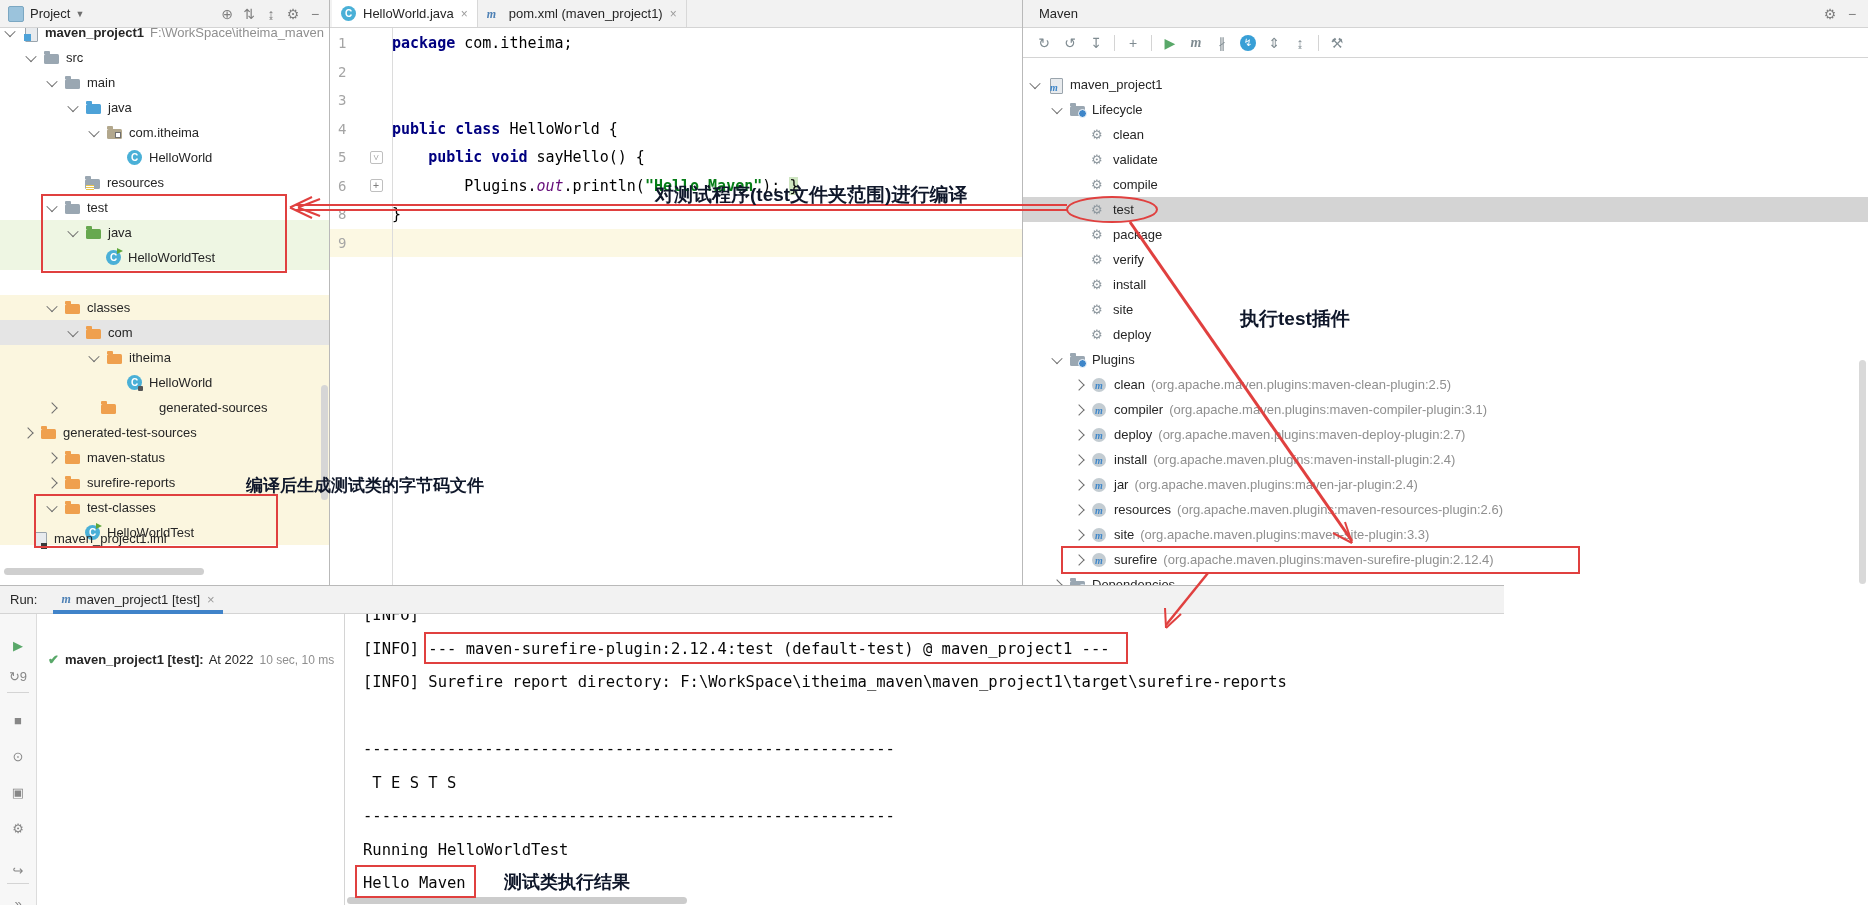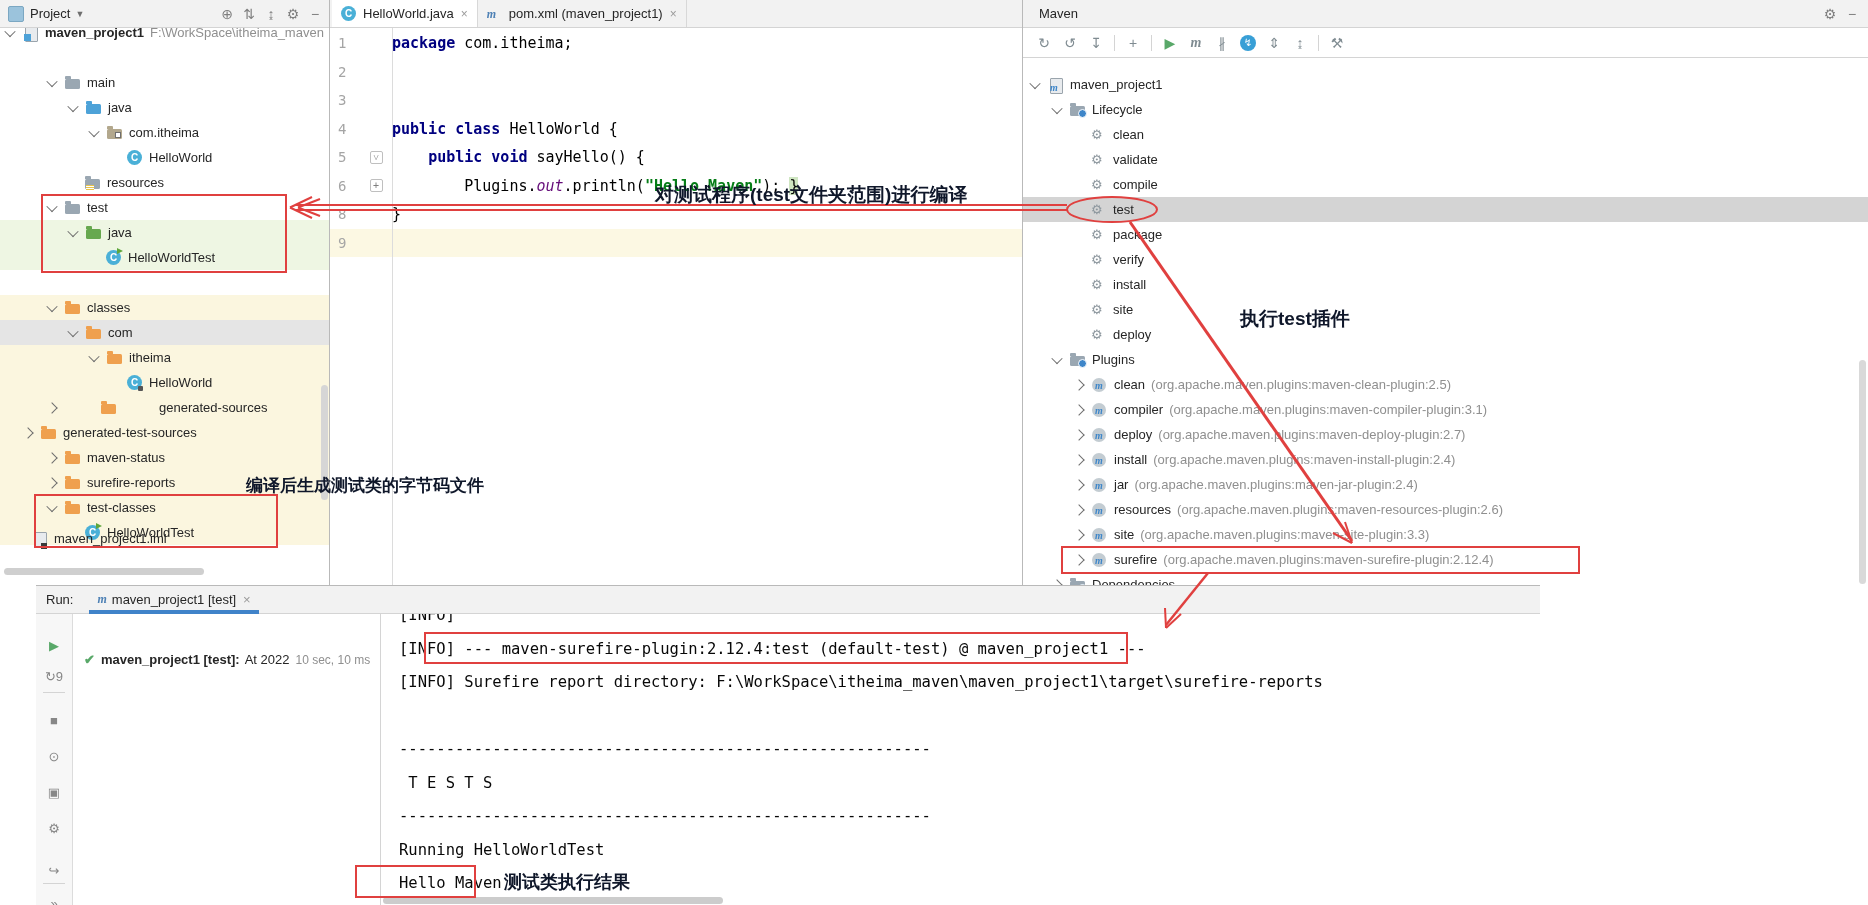--- a/index.html
+++ b/index.html
@@ -73,21 +73,21 @@
   .tb-ico{width:26px;height:22px;display:flex;align-items:center;justify-content:center;color:#7f8b91;
           font-size:14px;cursor:pointer;flex:none;}
   .tb-sep{width:1px;height:16px;background:#d4d4d4;margin:0 5px;flex:none;}
   .tb-circle{width:16px;height:16px;border-radius:50%;background:#389fd6;color:#fff;font-size:10px;
              line-height:16px;text-align:center;}
   #maven-tree{position:absolute;left:0;top:72px;width:846px;height:513px;}
   .sel-band{position:absolute;left:0;width:834px;height:25px;background:#d4d4d4;}
   #maven-vscroll{position:absolute;left:836px;top:360px;width:7px;height:224px;background:#d9d9d9;border-radius:4px;}
   
   #run-panel{position:absolute;left:0;top:585px;width:1504px;height:320px;background:#fff;
-             border-top:1px solid #b9b9b9;box-sizing:border-box;overflow:hidden;margin-left:36px;}
+             border-top:1px solid #b9b9b9;box-sizing:border-box;overflow:hidden;}
   #run-header{left:0;width:1868px;z-index:6;padding-left:10px;}
   #run-tab{display:flex;align-items:center;height:27px;padding:0 8px;margin-left:16px;position:relative;cursor:pointer;}
   #run-tab .underline{position:absolute;left:0;right:0;bottom:-1px;height:4px;background:#4083c9;}
   #run-strip{position:absolute;left:0;top:28px;bottom:0;width:36px;background:#f7f7f7;border-right:1px solid #dcdcdc;}
   .strip-ico{position:absolute;left:0;width:36px;text-align:center;color:#878787;font-size:13px;cursor:pointer;}
   .strip-sep{position:absolute;left:7px;width:22px;height:1px;background:#d4d4d4;}
   #run-tree{position:absolute;left:36px;top:28px;bottom:0;width:309px;border-right:1px solid #d4d4d4;box-sizing:border-box;}
   #run-result{position:absolute;left:12px;top:38px;display:flex;align-items:center;white-space:nowrap;}
   #run-result .chk{color:#59a869;font-weight:bold;margin-right:6px;}
   #console{position:absolute;left:345px;top:13px;font-family:"DejaVu Sans Mono","Liberation Mono",monospace;
@@ -109,20 +109,27 @@
   <div id="project-panel">
     <div id="project-tree" style="position:absolute;left:0;top:20px;right:0;bottom:0;">
         <div class="row" style="top: 0px; padding-left: 6px;">
           <span class="chev v"></span>
           <span class="ico">
             <span class="i-page"></span>
             <span style="position:absolute;left:1px;bottom:0;width:7px;height:7px;background:#4da2d8;"></span>
           </span>
           <span class="lbl"><b>maven_project1</b></span>
           <span class="dim" style="margin-left: 6px;">F:\WorkSpace\itheima_maven</span>
+        </div>
+        <div class="row" style="top: 25px; padding-left: 27px;">
+          <span class="chev v"></span>
+          <span class="ico">
+            <span class="fold-shape" style="background:#9aa7b2"></span>
+          </span>
+          <span class="lbl">src</span>
         </div>
         <div class="row" style="top: 50px; padding-left: 48px;">
           <span class="chev v"></span>
           <span class="ico">
             <span class="fold-shape" style="background:#9aa7b2"></span>
           </span>
           <span class="lbl">main</span>
         </div>
         <div class="row" style="top: 75px; padding-left: 69px;">
           <span class="chev v"></span>

